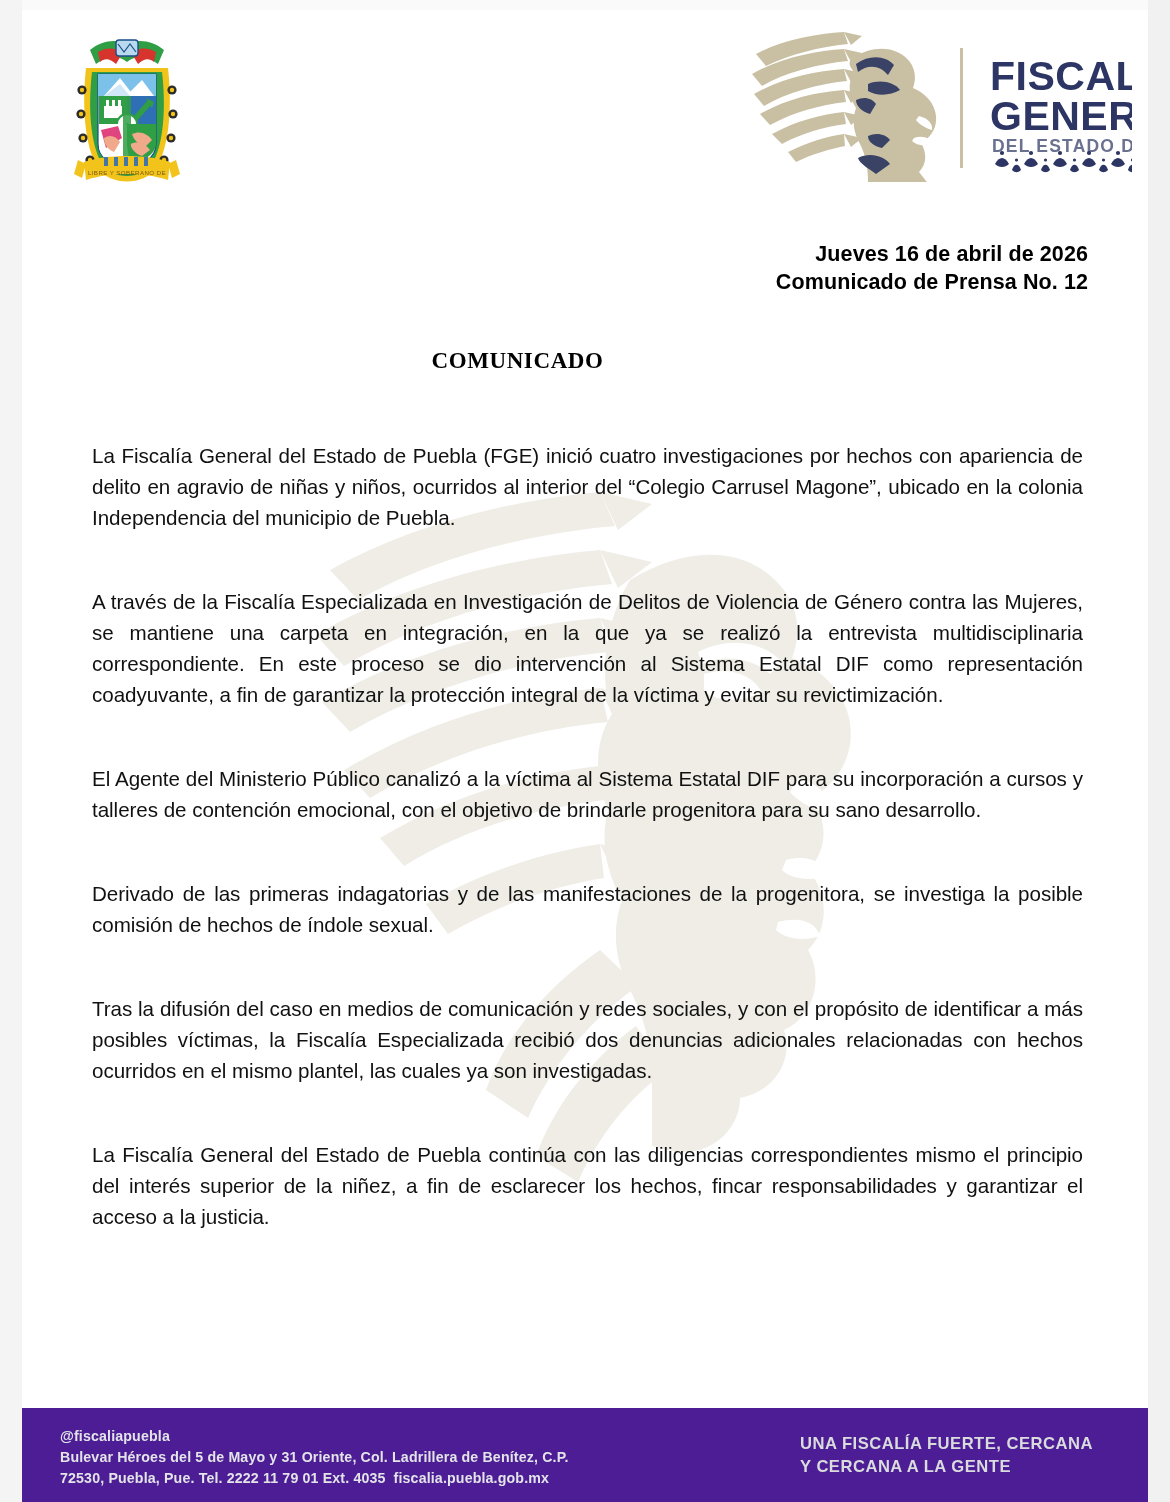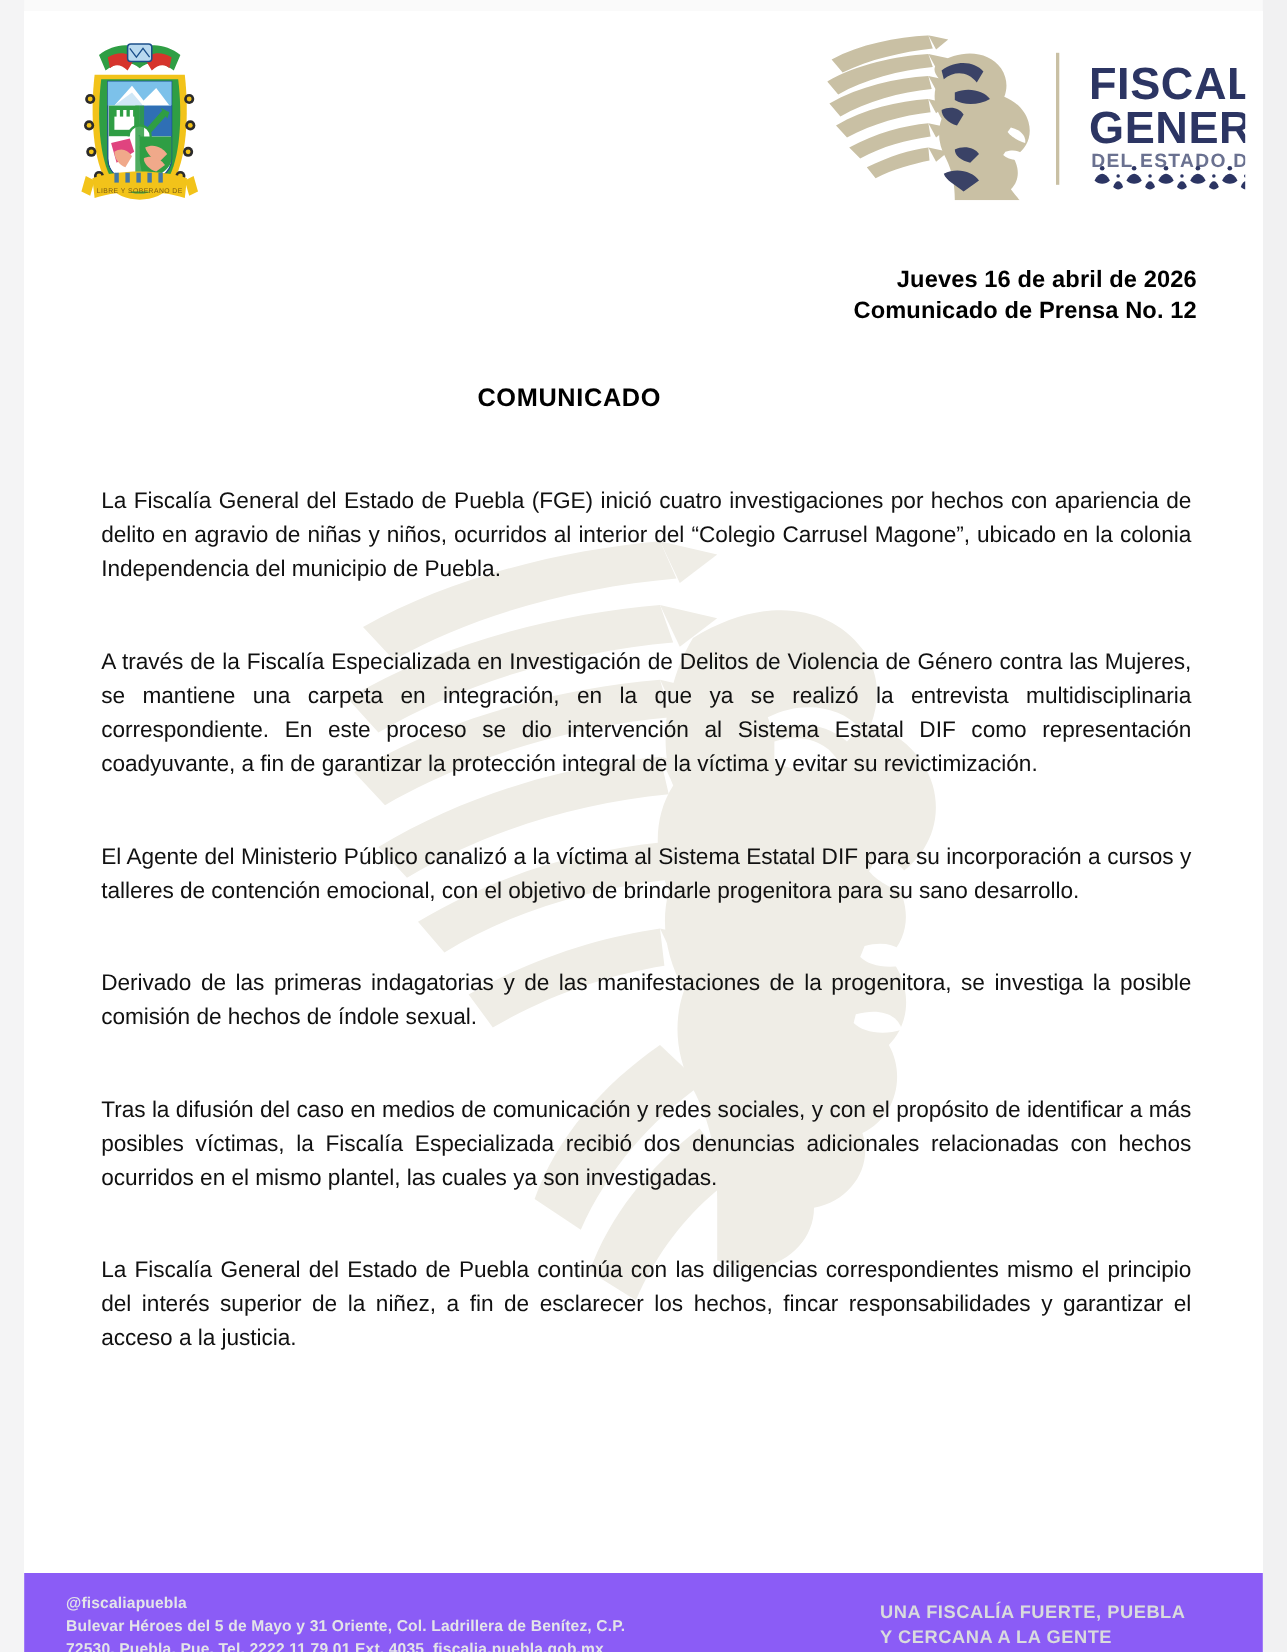--- a/index.html
+++ b/index.html
@@ -108,20 +108,21 @@
     position: absolute;
     left: 0;
     top: 348px;
     width: 1035px;
     text-align: center;
     z-index: 3;
     font-weight: bold;
     font-size: 23px;
     letter-spacing: 0.6px;
     color: #000;
+    font-family: Liberation Serif, serif;
   }
 
   
   .body-text {
     position: absolute;
     left: 88px;
     top: 440px;
     width: 995px;
     z-index: 3;
   }
@@ -134,22 +135,22 @@
     letter-spacing: -0.05px;
   }
   .body-text p:last-child { margin-bottom: 0; }
 
   
   .footer {
     position: absolute;
     left: 22px;
     bottom: 0;
     width: 1126px;
-    height: 72px;
-    background: #8b5cf6;
+    height: 94px;
+    background: #4c1d95;
     z-index: 4;
   }
   .footer-left {
     position: absolute;
     left: 38px;
     top: 18px;
     color: #e3e4e8;
     font-size: 14.2px;
     font-weight: bold;
     line-height: 21px;
@@ -398,18 +399,18 @@
 
   <div class="footer">
     <div class="footer-left">
       <span class="handle">@fiscaliapuebla</span>
       <span class="addr1">Bulevar Héroes del 5 de Mayo y 31 Oriente, Col. Ladrillera de Benítez, C.P.</span>
       <span class="addr2">
         <span>72530, Puebla, Pue. Tel. 2222 11 79 01 Ext. 4035</span><span class="web">fiscalia.puebla.gob.mx</span>
       </span>
     </div>
     <div class="footer-right">
-      <span>UNA FISCALÍA FUERTE, PUEBLA</span>
+      <span>UNA FISCALÍA FUERTE, CERCANA</span>
       <span>Y CERCANA A LA GENTE</span>
     </div>
   </div>
 
 </div>
 
 </body></html>

